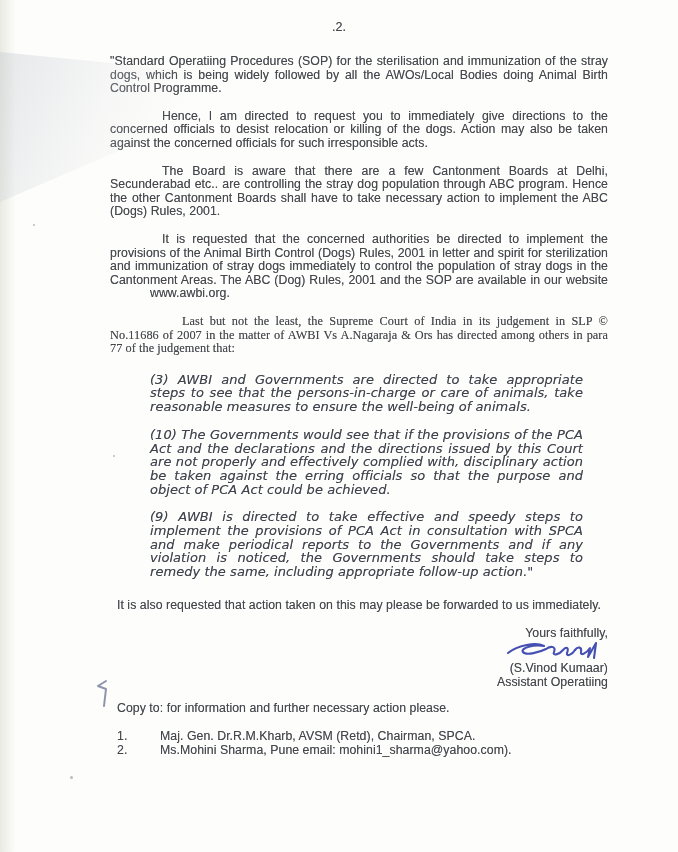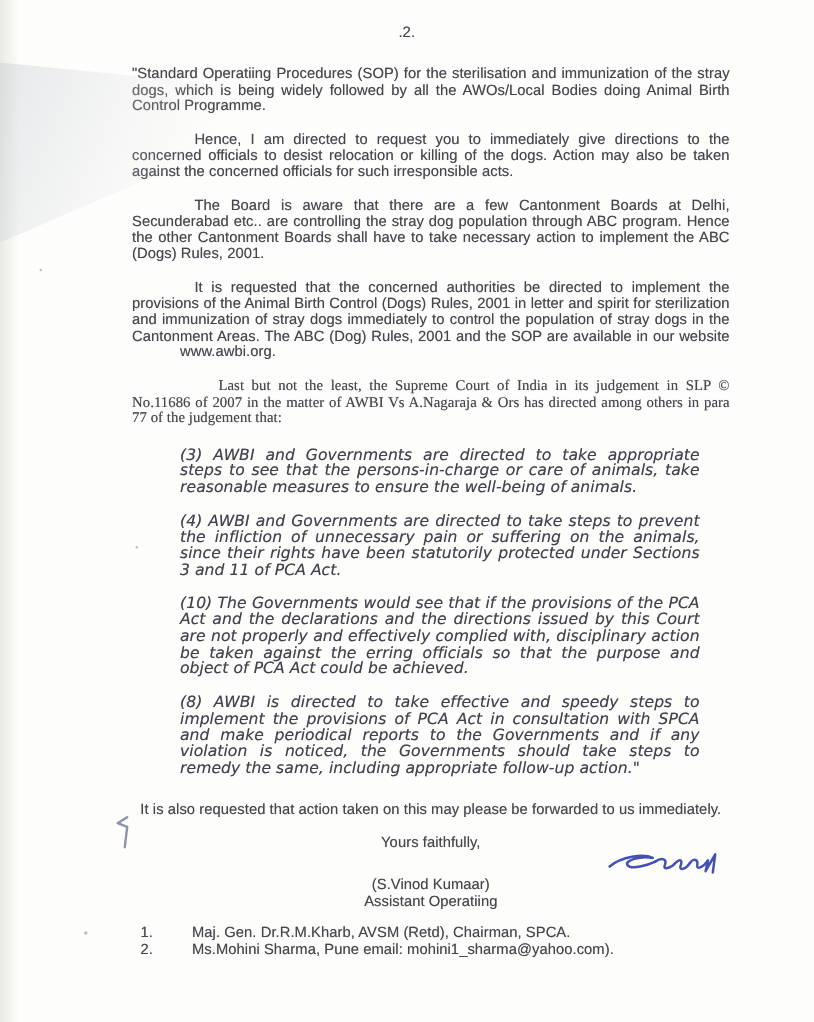--- a/index.html
+++ b/index.html
@@ -52,21 +52,21 @@
     font-family:"DejaVu Sans", sans-serif;
     font-style:italic;
     font-size:13px;
     line-height:13.7px;
     color:#40434e;
   }
   .closing{margin:20px 0 0 0;text-align:center;}
 
   .sig-block{
     margin:14px 0 0 0;
-    text-align:center;
+    text-align:right;
     line-height:14.5px;
     font-size:12.3px;
   }
   .sig-scribble{display:block;margin:-2px 2px -4px auto;}
 
   .copy-block{margin:12px 0 0 7px;font-size:12.3px;line-height:13.6px;}
   .copy-heading{margin-bottom:14px;}
   .copy-item{display:flex;margin:0 0 .5px 0;}
   .copy-item .num{width:43px;flex:0 0 43px;}
 
@@ -94,41 +94,41 @@
     <p class="para ind1">The Board is aware that there are a few Cantonment Boards at Delhi, Secunderabad etc.. are controlling the stray dog population through ABC program. Hence the other Cantonment Boards shall have to take necessary action to implement the ABC (Dogs) Rules, 2001.</p>
 
     <p class="para ind1">
       <span>It is requested that the concerned authorities be directed to implement the provisions of the Animal Birth Control (Dogs) Rules, 2001 in letter and spirit for sterilization and immunization of stray dogs immediately to control the population of stray dogs in the Cantonment Areas. The ABC (Dog) Rules, 2001 and the SOP are available in our website </span><span class="weblink">www.awbi.org</span><span>.</span>
     </p>
 
     <p class="para ind2">Last but not the least, the Supreme Court of India in its judgement in SLP © No.11686 of 2007 in the matter of AWBI Vs A.Nagaraja &amp; Ors has directed among others in para 77 of the judgement that:</p>
 
     <div class="quotes">
       <p class="quote">(3) AWBI and Governments are directed to take appropriate steps to see that the persons-in-charge or care of animals, take reasonable measures to ensure the well-being of animals.</p>
-      <p class="quote">(4) AWBI and Governments are directed to take steps to prevent the infliction of unnecessary pain or suffering on the animals, since their rights have been statutorily protected under Sections 3 and 11 of PCA Act.</p>
       <p class="quote">(10) The Governments would see that if the provisions of the PCA Act and the declarations and the directions issued by this Court are not properly and effectively complied with, disciplinary action be taken against the erring officials so that the purpose and object of PCA Act could be achieved.</p>
-      <p class="quote">(8) AWBI is directed to take effective and speedy steps to implement the provisions of PCA Act in consultation with SPCA and make periodical reports to the Governments and if any violation is noticed, the Governments should take steps to remedy the same, including appropriate follow-up action."</p>
+      <p class="quote">(9) AWBI is directed to take effective and speedy steps to implement the provisions of PCA Act in consultation with SPCA and make periodical reports to the Governments and if any violation is noticed, the Governments should take steps to remedy the same, including appropriate follow-up action."</p>
     </div>
 
     <p class="para closing">It is also requested that action taken on this may please be forwarded to us immediately.</p>
 
     <div class="sig-block">
       <div>Yours faithfully,</div>
       <svg class="sig-scribble" width="100" height="26" viewBox="0 0 100 26">
         <g fill="none" stroke="#2c39a8" stroke-width="2.1" stroke-linecap="round" stroke-linejoin="round" opacity="0.88">
           <path d="M2 14 C 12 6, 30 3, 38 7 C 28 5, 14 9, 17 13 C 20 17, 34 13, 40 10"></path>
           <path d="M40 10 C 46 6, 50 8, 48 13 C 46 17, 53 16, 57 11 C 61 7, 63 9, 61 14 C 60 18, 66 16, 69 11"></path>
           <path d="M69 11 C 72 7, 76 8, 75 13 C 74 17, 80 15, 84 9 L 82 18 L 90 4 L 88 19"></path>
         </g>
       </svg>
       <div>(S.Vinod Kumaar)</div>
       <div>Assistant Operatiing</div>
     </div>
 
     <div class="copy-block">
+      <div class="copy-heading">Copy to: for information and further necessary action please.</div>
       <div class="copy-item">
         <span class="num">1.</span>
         <span>Maj. Gen. Dr.R.M.Kharb, AVSM (Retd), Chairman, SPCA.</span>
       </div>
       <div class="copy-item">
         <span class="num">2.</span>
         <span>Ms.Mohini Sharma, Pune email: mohini1_sharma@yahoo.com).</span>
       </div>
     </div>
 

